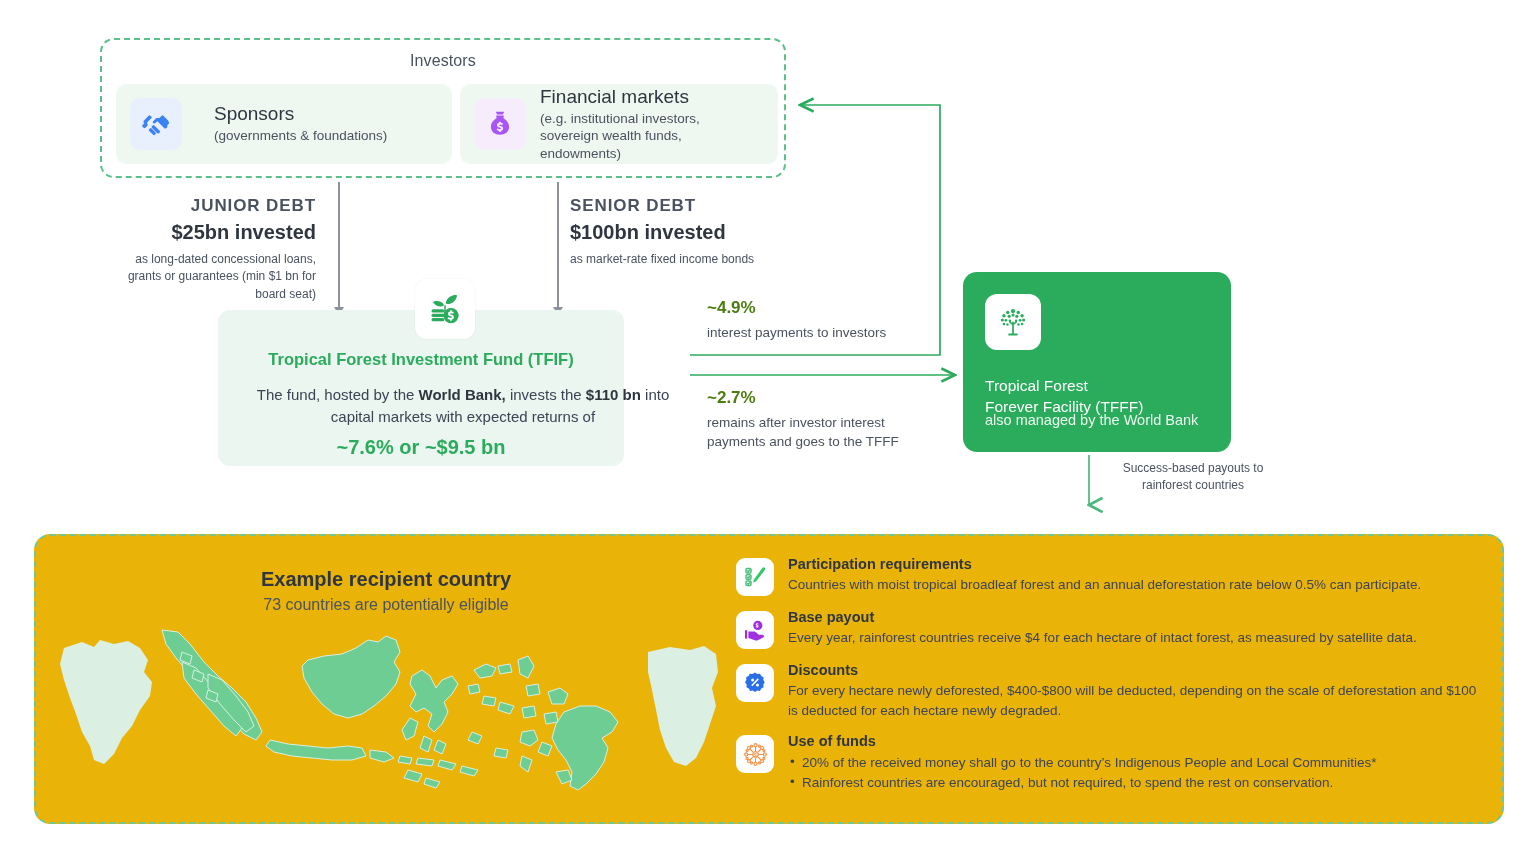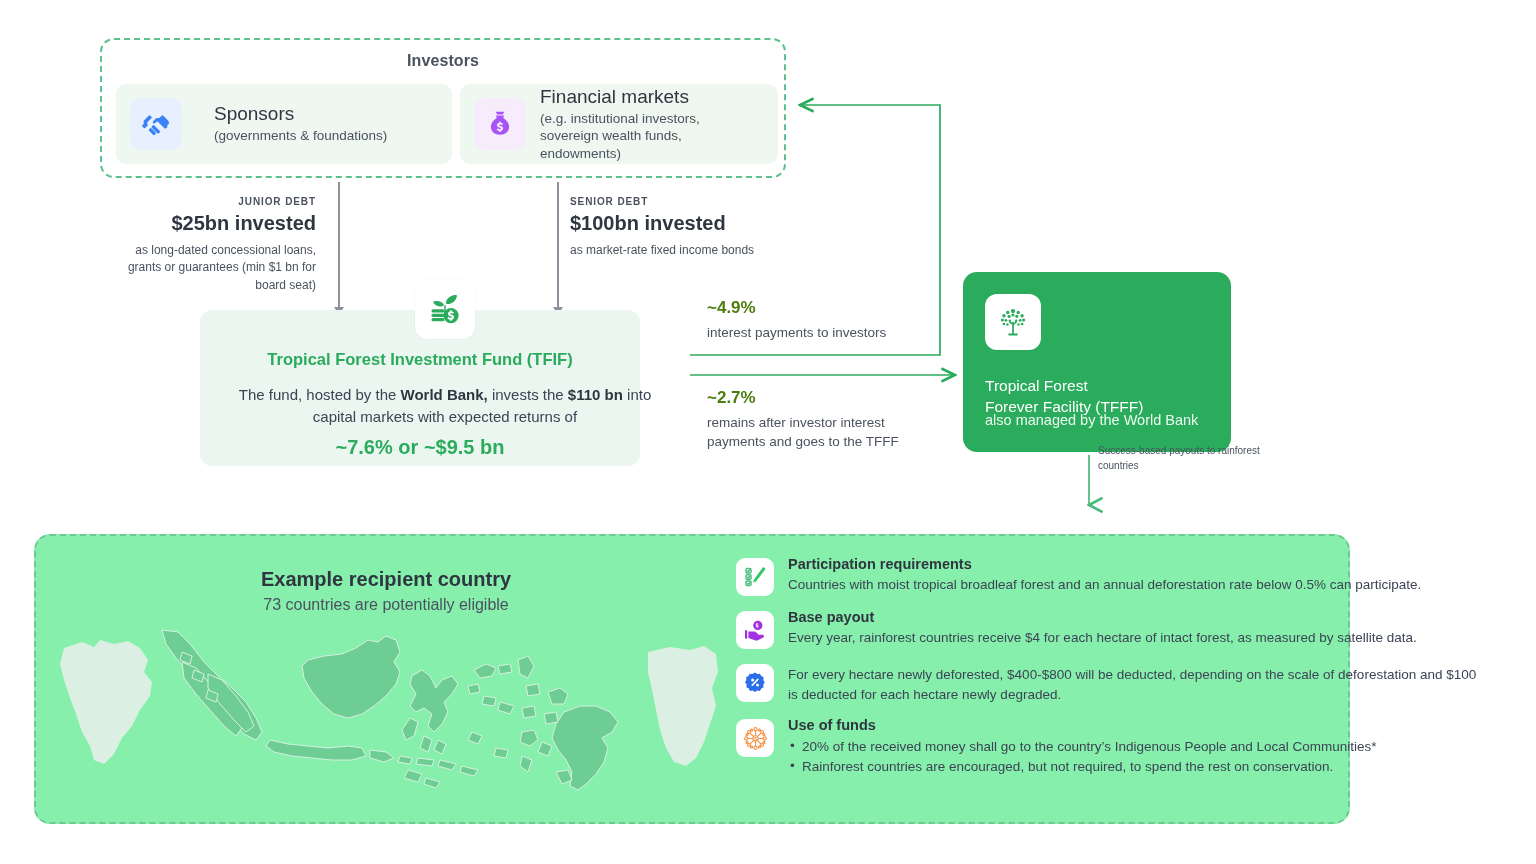--- a/index.html
+++ b/index.html
@@ -16,21 +16,21 @@
   .abs { position: absolute; }
 
   
   #investors-box {
     left: 100px; top: 38px; width: 686px; height: 140px;
     border: 2px dashed #5cc08a; border-radius: 14px;
     background: #ffffff;
   }
   #investors-title {
     position: absolute; top: 12px; left: 0; width: 100%;
-    text-align: center; font-size: 16px; font-weight: bold; color: #4a5260;
+    text-align: center; font-size: 16px; font-weight: normal; color: #4a5260;
     letter-spacing: .1px;
   }
   .investor-card {
     position: absolute; top: 44px; height: 80px;
     background: #eef8f1; border-radius: 10px;
     display: flex; align-items: center; padding: 0 14px; gap: 14px;
   }
   #card-sponsors   { left: 14px;  width: 336px; gap: 32px; }
   #card-markets    { left: 358px; width: 318px; }
   .icon-tile {
@@ -43,42 +43,42 @@
   .card-text h3 {
     font-size: 19px; font-weight: normal; color: #2f3640; line-height: 1.15;
   }
   .card-text p {
     font-size: 13.5px; color: #4a5260; line-height: 1.3; margin-top: 2px;
   }
 
   
   .debt-block { position: absolute; }
   .debt-kicker {
-    font-size: 10px; font-weight: bold; letter-spacing: .9px;
+    font-size: 17px; font-weight: bold; letter-spacing: .9px;
     color: #4a5260; text-transform: uppercase;
   }
   .debt-amount { font-size: 20px; font-weight: bold; color: #2f3640; margin-top: 5px; }
   .debt-desc   { font-size: 12px; color: #4a5260; line-height: 1.45; margin-top: 7px; }
   #junior-debt { left: 108px; top: 196px; width: 208px; text-align: right; }
   #senior-debt { left: 570px; top: 196px; width: 190px; text-align: left; }
 
   
   .grey-arrow { position: absolute; width: 1.6px; background: #8c919c; }
   .grey-arrow::after {
     content: ''; position: absolute; left: -4px; bottom: -1px;
     width: 0; height: 0;
     border-left: 5px solid transparent; border-right: 5px solid transparent;
     border-top: 8px solid #8c919c;
   }
   #arrow-junior { left: 338px; top: 182px; height: 132px; }
   #arrow-senior { left: 557px; top: 182px; height: 132px; }
 
   
   #tfif-box {
-    left: 200px; top: 310px; width: 440px; height: 156px;
+    left: 218px; top: 310px; width: 406px; height: 156px;
     background: #eaf6ef; border-radius: 12px;
   }
   #tfif-icon {
     position: absolute; left: 415px; top: 279px;
     width: 60px; height: 60px; border-radius: 12px;
     background: #ffffff; display: flex; align-items: center; justify-content: center;
     box-shadow: 0 0 0 1px rgba(0,0,0,.02);
   }
   #tfif-title {
     position: absolute; top: 40px; left: 0; width: 100%;
@@ -117,28 +117,28 @@
     position: absolute; left: 22px; top: 104px; width: 230px;
     font-size: 15.5px; font-weight: normal; color: #ffffff; line-height: 1.35;
   }
   #tfff-sub {
     position: absolute; left: 22px; top: 140px; width: 240px;
     font-size: 14.5px; color: #eafaef;
   }
 
   
   #payout-text {
-    position: absolute; left: 1098px; top: 444px; width: 190px;
-    font-size: 10px; color: #4a5260; line-height: 1.45;
+    position: absolute; left: 1098px; top: 460px; width: 190px;
+    font-size: 12px; color: #4a5260; line-height: 1.45; text-align: center;
   }
 
   
   #bottom-panel {
-    left: 34px; top: 534px; width: 1316px; height: 290px;
-    border: 2px dashed #6ec894; border-radius: 16px; background: #86efac;
+    left: 34px; top: 534px; width: 1470px; height: 290px;
+    border: 2px dashed #6ec894; border-radius: 16px; background: #eab308;
   }
   #map-title {
     position: absolute; left: 30px; top: 32px; width: 640px; text-align: center;
   }
   #map-title h2 { font-size: 20px; font-weight: bold; color: #2f3640; }
   #map-title p  { font-size: 16px; color: #4a5260; margin-top: 5px; }
   #map-wrap { position: absolute; left: 20px; top: 78px; width: 670px; height: 195px; }
 
   
   #features { position: absolute; left: 700px; top: 20px; width: 745px; }
@@ -409,20 +409,21 @@
           <svg width="24" height="24" viewBox="0 0 24 24">
             <path d="M12 1.6 14.3 3l2.7-.3 1.2 2.4 2.4 1.2-.3 2.7 1.4 2.3-1.4 2.3.3 2.7-2.4 1.2-1.2 2.4-2.7-.3-2.3 1.4-2.3-1.4-2.7.3-1.2-2.4-2.4-1.2.3-2.7L2 11.3l1.4-2.3L3.1 6.3 5.5 5.1 6.7 2.7l2.7.3z" fill="#2b6fe8"></path>
             <g stroke="#ffffff" stroke-width="1.6" fill="none" stroke-linecap="round">
               <path d="M14.8 8.4 9.2 14.2"></path>
             </g>
             <circle cx="9.6" cy="9.1" r="1.5" fill="#ffffff"></circle>
             <circle cx="14.5" cy="13.9" r="1.5" fill="#ffffff"></circle>
           </svg>
         </div>
         <div class="feature-body">
+          <h4>Discounts</h4>
           <p>For every hectare newly deforested, $400-$800 will be deducted, depending on the scale of deforestation and $100 is deducted for each hectare newly degraded.</p>
         </div>
       </div>
 
       <div class="feature">
         <div class="feature-tile">
           <svg width="25" height="25" viewBox="0 0 24 24">
             <g fill="none" stroke="#f59145" stroke-width="1.1">
               <circle cx="12" cy="12" r="2.6"></circle>
               <circle cx="12" cy="3.1" r="1.5"></circle>

